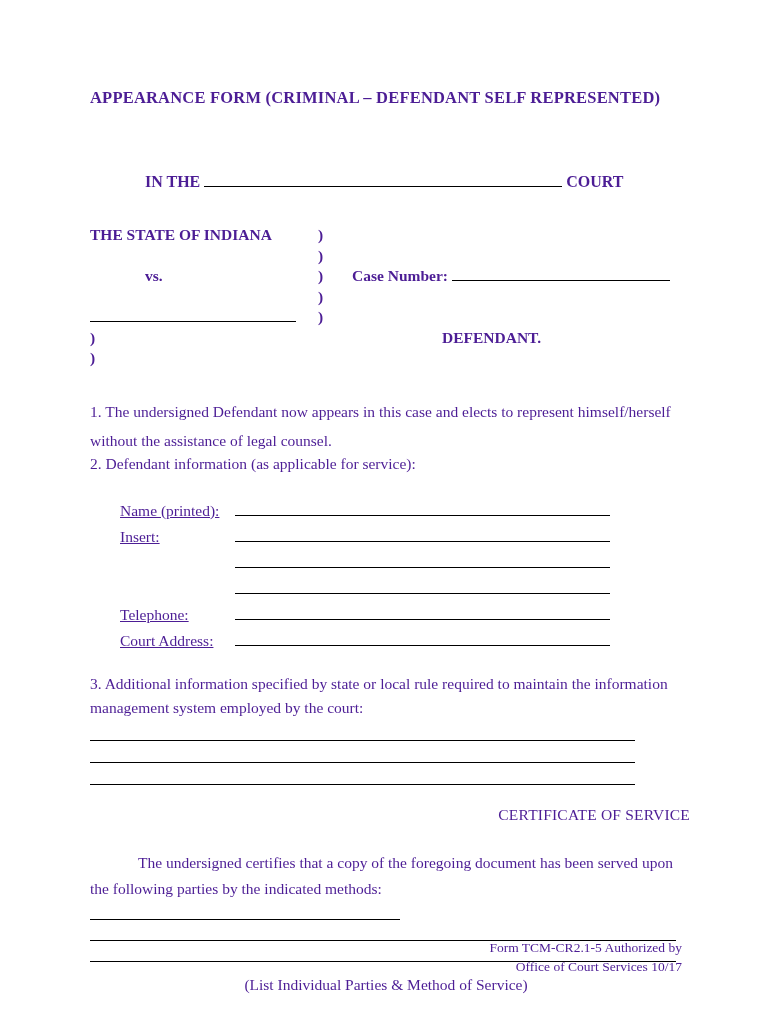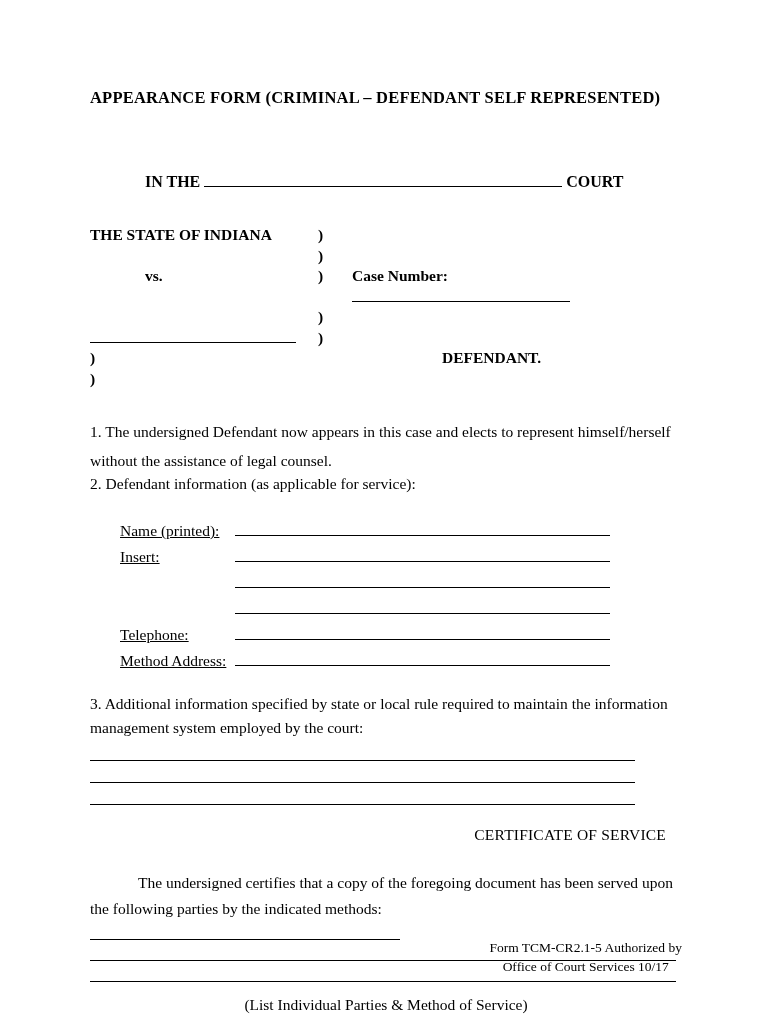--- a/index.html
+++ b/index.html
@@ -2,24 +2,24 @@
 <html><head>
 <meta charset="utf-8">
 <style>
   * { box-sizing: border-box; }
   html, body { margin: 0; padding: 0; background: #ffffff; }
   .page {
     width: 770px;
     height: 1024px;
     margin: 0 auto;
     background: #ffffff;
-    color: #000000;
+    color: #4c1d95;
     font-family: "Liberation Serif", "DejaVu Serif", serif;
     font-size: 15.5px;
-    padding: 88px 104px 30px 90px;
+    padding: 88px 80px 30px 90px;
     position: relative;
   }
   .bold { font-weight: bold; }
   .title {
     font-weight: bold;
     font-size: 16.5px;
     letter-spacing: 0.2px;
   }
   .court-line {
     margin-top: 64px;
@@ -94,21 +94,21 @@
   .rule-lines-2 .rule { margin-bottom: 20px; }
   .list-note {
     text-align: center;
     margin-top: -6px;
     width: 592px;
   }
   .footer {
     position: absolute;
     right: 88px;
     bottom: 48px;
-    text-align: center;
+    text-align: right;
     font-size: 13.5px;
     line-height: 19px;
   }
 </style>
 </head>
 <body>
 
 <div class="page">
 
   <div class="title">APPEARANCE FORM (CRIMINAL – DEFENDANT SELF REPRESENTED)</div>
@@ -172,21 +172,21 @@
     </div>
     <div class="field-row">
       <span class="field-label"></span>
       <span class="fill field-line"></span>
     </div>
     <div class="field-row">
       <span class="field-label">Telephone:</span>
       <span class="fill field-line"></span>
     </div>
     <div class="field-row">
-      <span class="field-label">Method Address:</span>
+      <span class="field-label">Court Address:</span>
       <span class="fill field-line"></span>
     </div>
   </div>
 
   <div class="para3">3. Additional information specified by state or local rule required to maintain the information management system employed by the court:</div>
 
   <div class="rule-lines-3">
     <span class="rule w545"></span>
     <span class="rule w545"></span>
     <span class="rule w545"></span>

